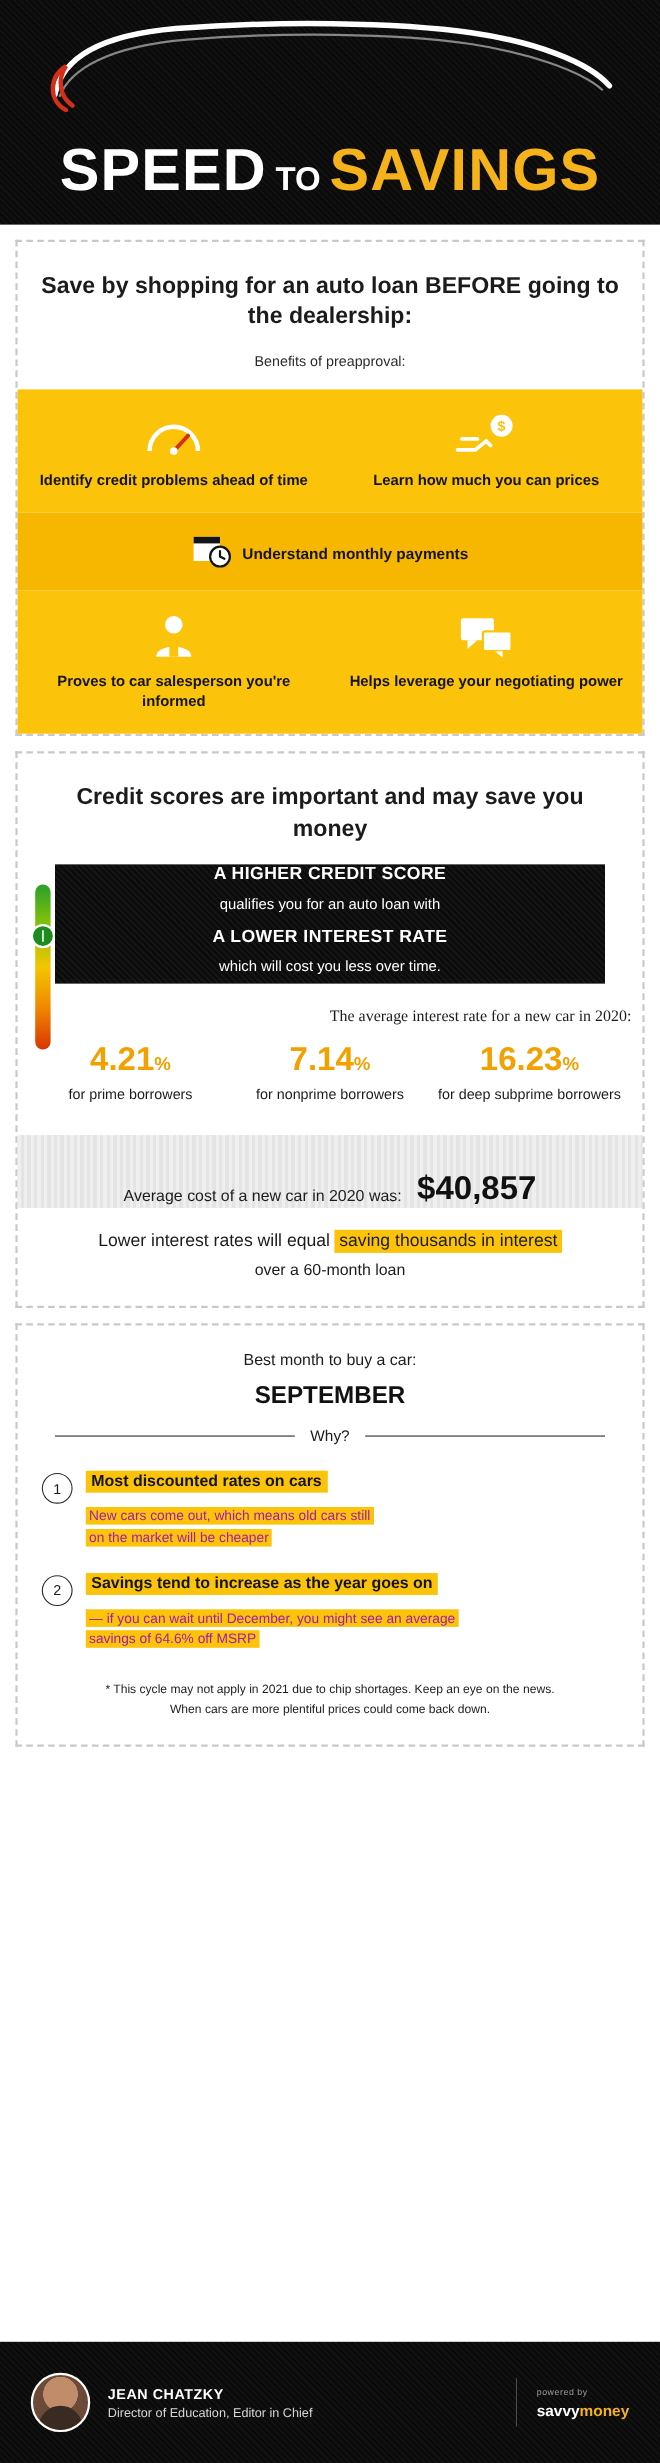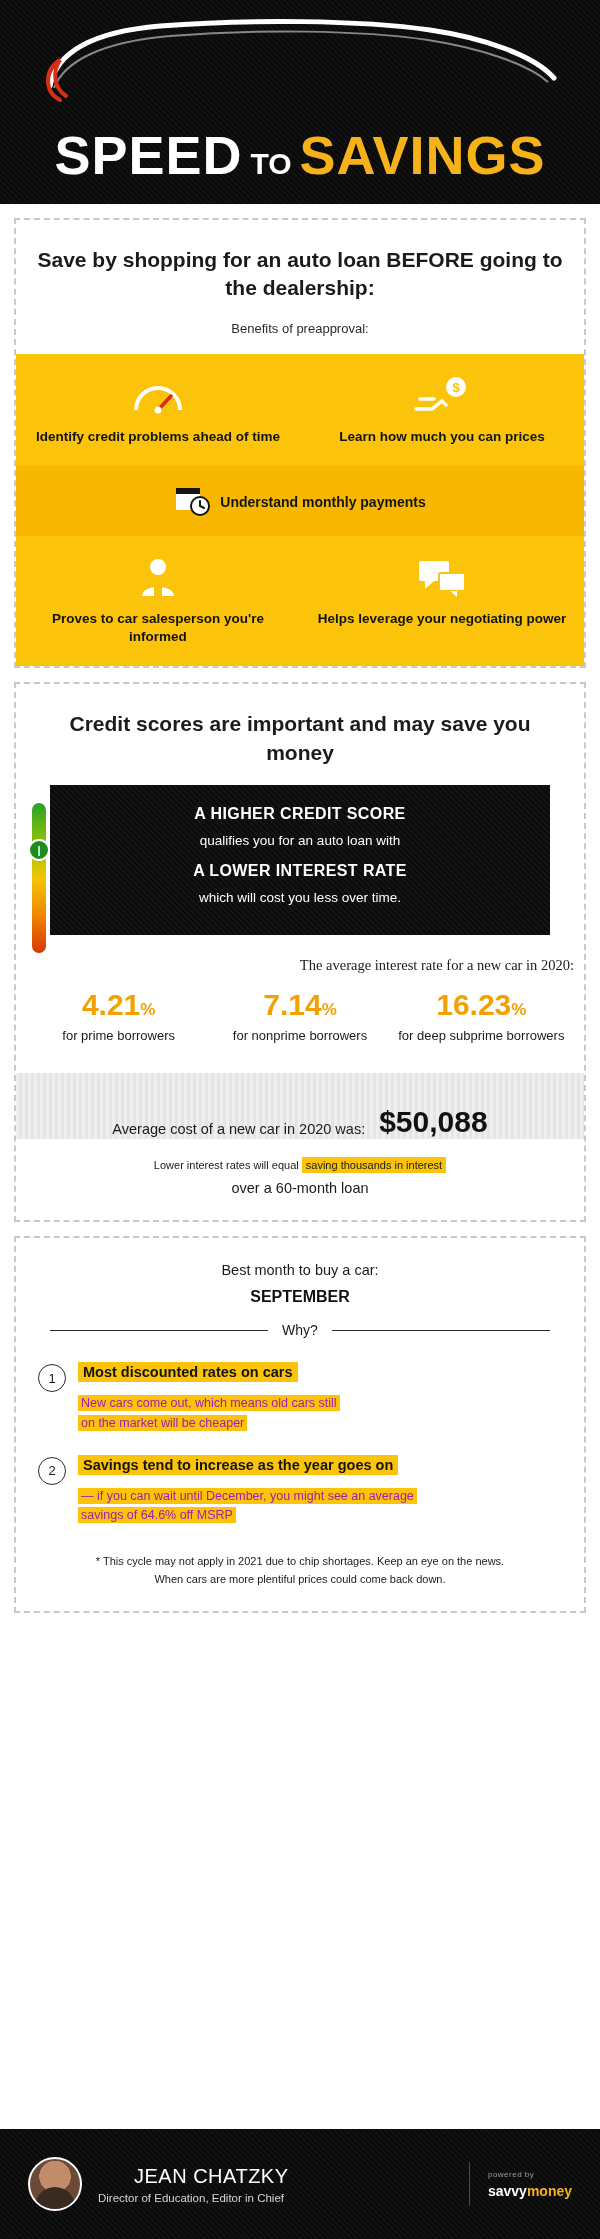--- a/index.html
+++ b/index.html
@@ -114,27 +114,26 @@
     justify-content: center;
     gap: 10px;
     padding: 4px 0 4px 0;
   }
   .bene-inline .bene-label { font-size: 14px; }
 
   
   .carbon-box {
     position: relative;
     margin: 18px 34px 0 34px;
-    height: 150px;
+    height: 108px;
     background:
       repeating-linear-gradient(45deg, #141414 0px, #141414 2px, #0b0b0b 2px, #0b0b0b 4px),
       #111;
     color: #fff;
     text-align: center;
-    padding-top: 20px;
   }
   .carbon-box .big {
     font-size: 16px;
     font-weight: bold;
     letter-spacing: .4px;
     margin-bottom: 10px;
   }
   .carbon-box .small {
     font-size: 13.5px;
     margin-bottom: 14px;
@@ -205,21 +204,21 @@
     text-align: right;
     line-height: 1.3;
   }
   .avg-value {
     font-size: 30px;
     font-weight: bold;
     color: #111;
   }
   .lower-line {
     text-align: center;
-    font-size: 11px;
+    font-size: 16px;
     color: #1b1b1b;
     padding: 18px 16px 6px 16px;
     line-height: 1.6;
   }
   .hl {
     background: #fcc30b;
     padding: 2px 4px;
   }
   .lower-line2 {
     text-align: center;
@@ -230,21 +229,21 @@
 
   
   .bm-caption {
     text-align: center;
     font-size: 14.5px;
     color: #1b1b1b;
     padding: 24px 10px 10px 10px;
   }
   .bm-month {
     text-align: center;
-    font-size: 16px;
+    font-size: 22px;
     font-weight: bold;
     color: #111;
     padding-bottom: 16px;
   }
   .why-row {
     display: flex;
     align-items: center;
     justify-content: center;
     gap: 14px;
     padding: 0 34px 14px 34px;
@@ -320,24 +319,23 @@
     transform: translateX(-50%);
     width: 40px; height: 34px;
     border-radius: 20px 20px 0 0;
     background: #3a2b22;
   }
   .fname {
     margin-left: 16px;
   }
   .fname .n {
     color: #fff;
-    font-size: 20px;
-    font-weight: normal;
+    font-size: 13px;
+    font-weight: bold;
     letter-spacing: .5px;
-    margin-left: 36px;
   }
   .fname .r {
     color: #d6d6d6;
     font-size: 11.5px;
     margin-top: 4px;
   }
   .fdiv {
     width: 1px; height: 44px;
     background: #4a4a4a;
     margin: 0 18px 0 auto;
@@ -477,21 +475,21 @@
         <div class="desc">for nonprime borrowers</div>
       </div>
       <div class="rate">
         <div class="num"><span>16.23</span><span class="pct">%</span></div>
         <div class="desc">for deep subprime borrowers</div>
       </div>
     </div>
 
     <div class="avg-band">
       <div class="avg-label">Average cost of a new car in 2020 was:</div>
-      <div class="avg-value">$50,088</div>
+      <div class="avg-value">$40,857</div>
     </div>
 
     <div class="lower-line">
       <span>Lower interest rates will equal</span>
       <span class="hl">saving thousands in interest</span>
     </div>
     <div class="lower-line2">over a 60-month loan</div>
   </div>
 
   <div class="panel" style="margin-bottom:14px;">

